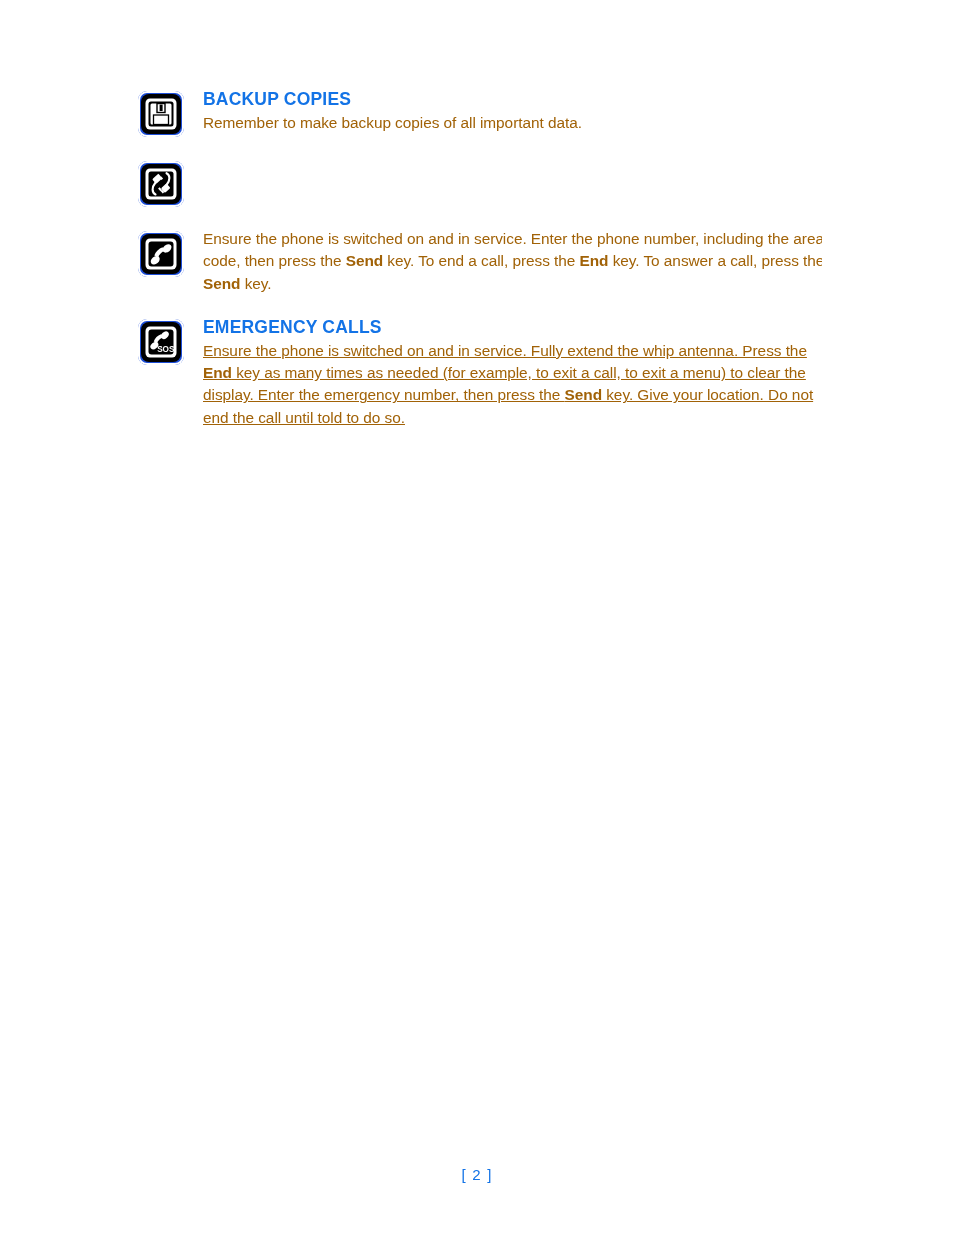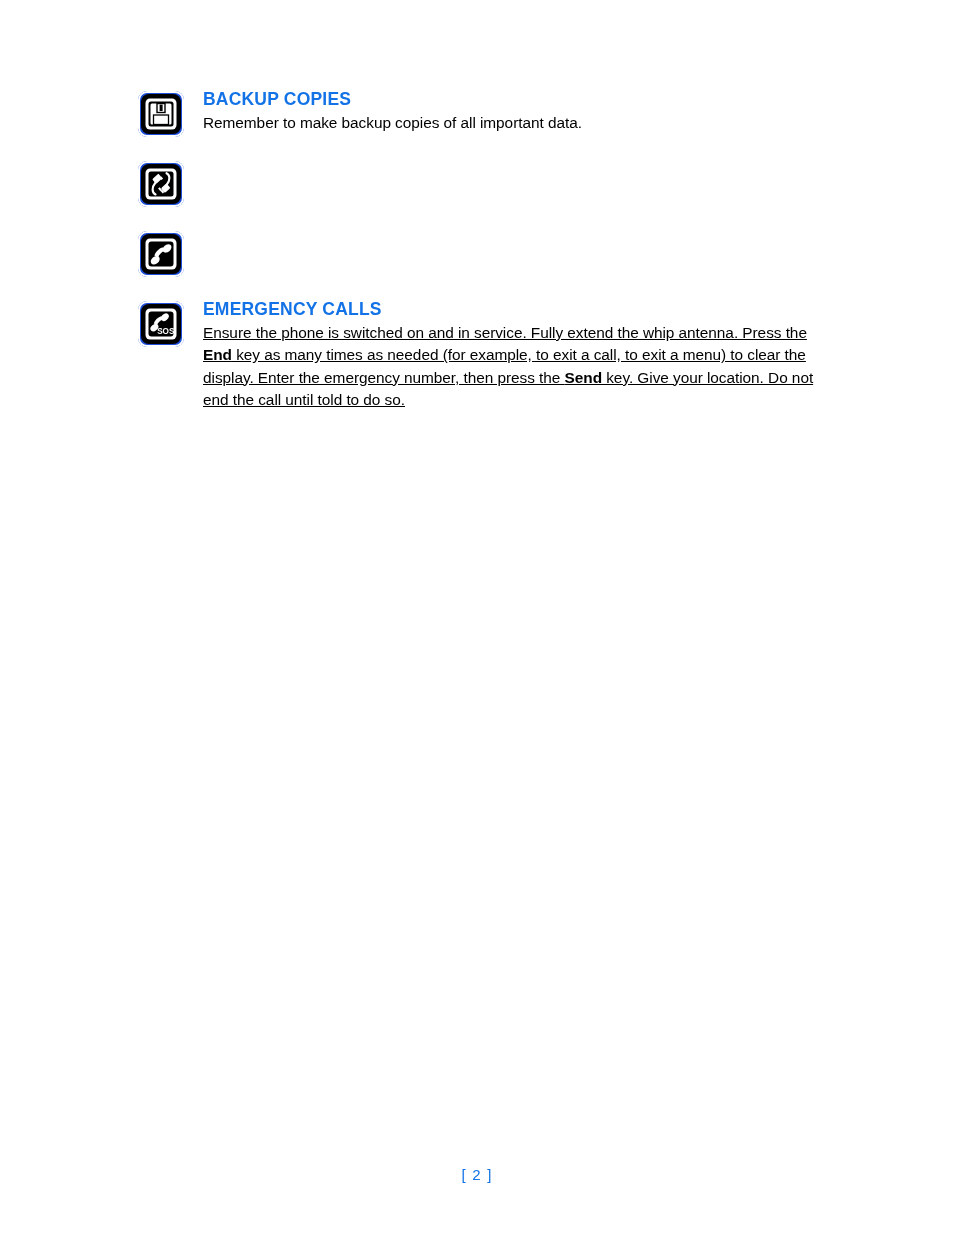--- a/index.html
+++ b/index.html
@@ -73,21 +73,21 @@
     letter-spacing: 0.2px;
     color: #1373E6;
     text-transform: uppercase;
     white-space: nowrap;
   }
   p.body {
     margin: 0;
     font-family: "Liberation Sans", sans-serif;
     font-size: 15.4px;
     line-height: 22.3px;
-    color: #000000;
+    color: #a16207;
     letter-spacing: -0.05px;
   }
   p.body b { font-weight: bold; }
 
   .w-backup   { max-width: 640px; }
   .w-connect  { max-width: 600px; }
   .w-calling  { max-width: 628px; }
   .w-emerg    { max-width: 628px; text-decoration: underline; }
 
   
@@ -171,20 +171,21 @@
             <g fill="#fff">
 
               <ellipse cx="17.2" cy="29.2" rx="5.0" ry="3.6" transform="rotate(-40 17.2 29.2)"></ellipse>
               <ellipse cx="29.0" cy="17.4" rx="5.0" ry="3.6" transform="rotate(-40 29.0 17.4)"></ellipse>
               <path d="M16.3 24.6 C17.6 20.6 20.8 17.4 24.6 16.2 L26.4 20.0 C23.6 21.0 21.2 23.4 20.2 26.2 Z"></path>
             </g>
           </svg>
         </span>
       </div>
       <div class="text-cell">
+        <p class="body w-calling">Ensure the phone is switched on and in service. Enter the phone number, including the area code, then press the <b>Send</b> key. To end a call, press the <b>End</b> key. To answer a call, press the <b>Send</b> key.</p>
       </div>
     </div>
 
     <div class="section">
       <div class="icon-cell">
         <span class="icon-tile">
           <svg viewBox="0 0 46 46">
             <rect x="3" y="3" width="40" height="40" rx="8" ry="8" fill="#000"></rect>
             <rect x="7.5" y="7.5" width="31" height="31" rx="4.5" ry="4.5" fill="#fff"></rect>
             <rect x="10.5" y="10.5" width="25" height="25" rx="3" ry="3" fill="#000"></rect>

